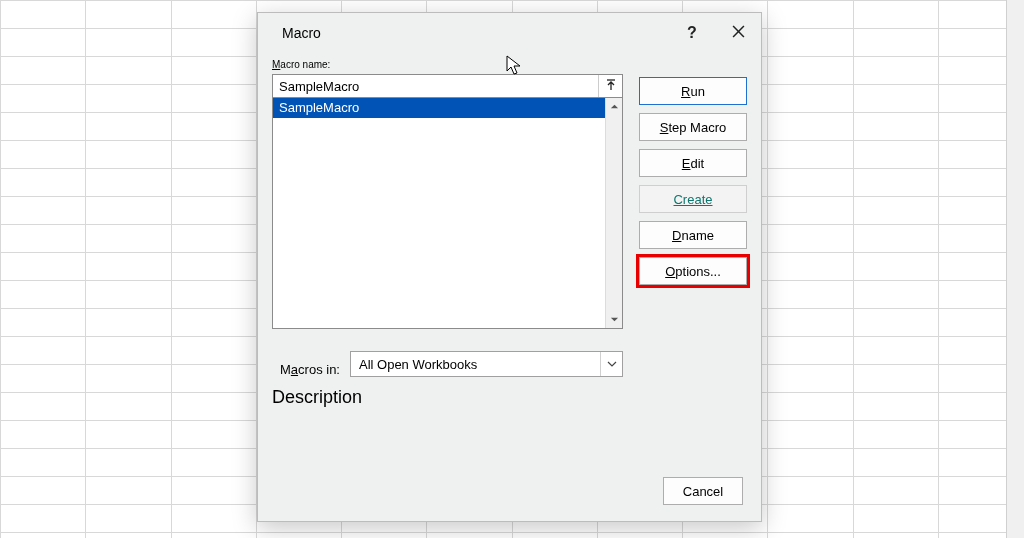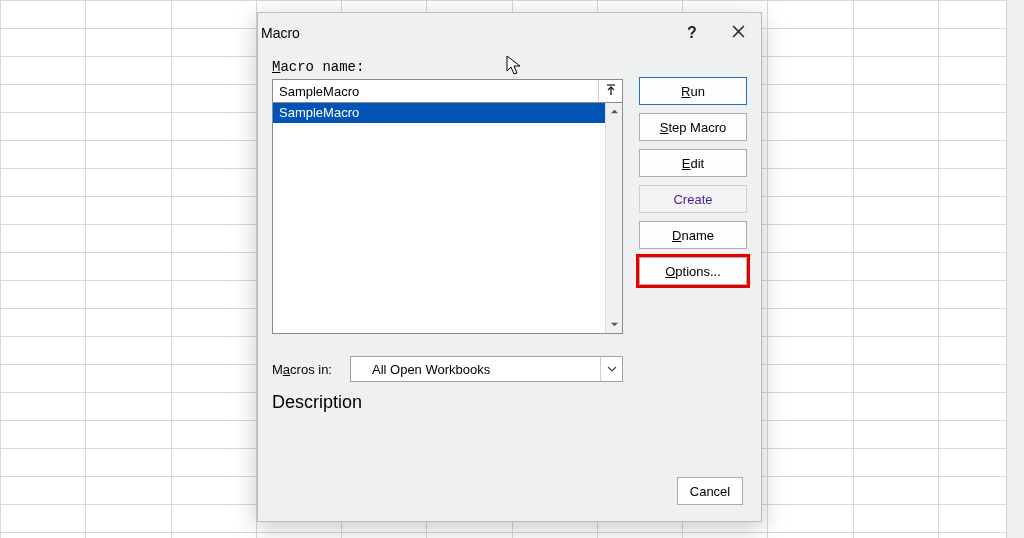--- a/index.html
+++ b/index.html
@@ -52,21 +52,21 @@
       border: 1px solid #bcbcbc;
       box-shadow: 0 6px 24px rgba(0,0,0,0.22);
       display: flex;
       flex-direction: column;
     }
 
     .titlebar {
       height: 40px;
       display: flex;
       align-items: center;
-      padding-left: 3px;
+      padding-left: 24px;
       background: #eff0f0;
       font-size: 14px;
     }
     .title-spacer { flex: 1; }
     .title-btn {
       width: 46px;
       height: 36px;
       display: flex;
       align-items: center;
       justify-content: center;
@@ -81,23 +81,22 @@
       flex: 1;
       padding: 6px 14px 14px 14px;
       display: flex;
       gap: 16px;
     }
 
     .left-col { flex: 1; display: flex; flex-direction: column; }
     .right-col { width: 108px; display: flex; flex-direction: column; gap: 8px; padding-top: 18px;}
 
     .field-label {
-      font-size: 14px;
+      font-size: 10px;
       margin-bottom: 4px;
-      font-family: Liberation Mono, monospace;
     }
 
     .name-row {
       display: flex;
       border: 1px solid #8b8b8b;
       background: #fff;
       height: 24px;
       align-items: stretch;
     }
     .name-input {
@@ -149,35 +148,36 @@
       position: absolute;
       left: 0; width: 100%; height: 17px;
       display: flex; align-items: center; justify-content: center;
     }
     .list-scroll .arrow svg { width: 9px; height: 9px; fill: #555;}
     .list-scroll .arrow.up { top: 0; }
     .list-scroll .arrow.down { bottom: 0; }
 
     .macros-in-row {
       display: flex;
-      align-items: center;
+      align-items: flex-end;
       margin-top: 22px;
-      gap: 18px;
+      gap: 10px;
+      margin-left: 8px;
     }
     .macros-in-select {
       flex: 1;
       display: flex;
       border: 1px solid #a0a0a0;
       background: #fff;
       height: 26px;
       align-items: center;
     }
     .macros-in-select .sel-value {
       flex: 1;
-      padding: 0 21px;
+      padding: 0 8px;
       font-size: 13px;
     }
     .macros-in-select .sel-caret {
       width: 22px;
       border-left: 1px solid #d0d0d0;
       display: flex; align-items:center; justify-content:center;
       align-self: stretch;
     }
     .macros-in-select .sel-caret svg { width: 10px; height:10px; fill:#444; }
 
@@ -192,43 +192,44 @@
       text-align: center;
       padding: 0;
       display: flex;
       align-items: center;
       justify-content: center;
     }
     .dlg-btn.primary {
       border: 1px solid #1f6fd0;
     }
     .dlg-btn.disabled {
-      color: #4c1d95;
+      color: #0f766e;
       border-color: #cfcfcf;
       background: #f3f3f3;
+      text-decoration: underline;
     }
     .dlg-btn.highlight {
       position: relative;
     }
     .red-ring {
       position: absolute;
       inset: -4px;
       border: 3px solid #e80000;
       pointer-events: none;
     }
 
     .dlg-btn .letter { display: inline; }
     .dlg-btn .letter.u { text-decoration: underline; }
 
     .cancel-area {
       position: absolute;
       right: 18px;
       bottom: 16px;
     }
-    .dlg-btn.cancel { width: 66px; }
+    .dlg-btn.cancel { width: 80px; }
 
     
     .cursor {
       position: absolute;
       left: 506px;
       top: 55px;
       width: 18px; height: 22px;
       pointer-events: none;
     }
     .cursor svg { width: 100%; height: 100%; }

